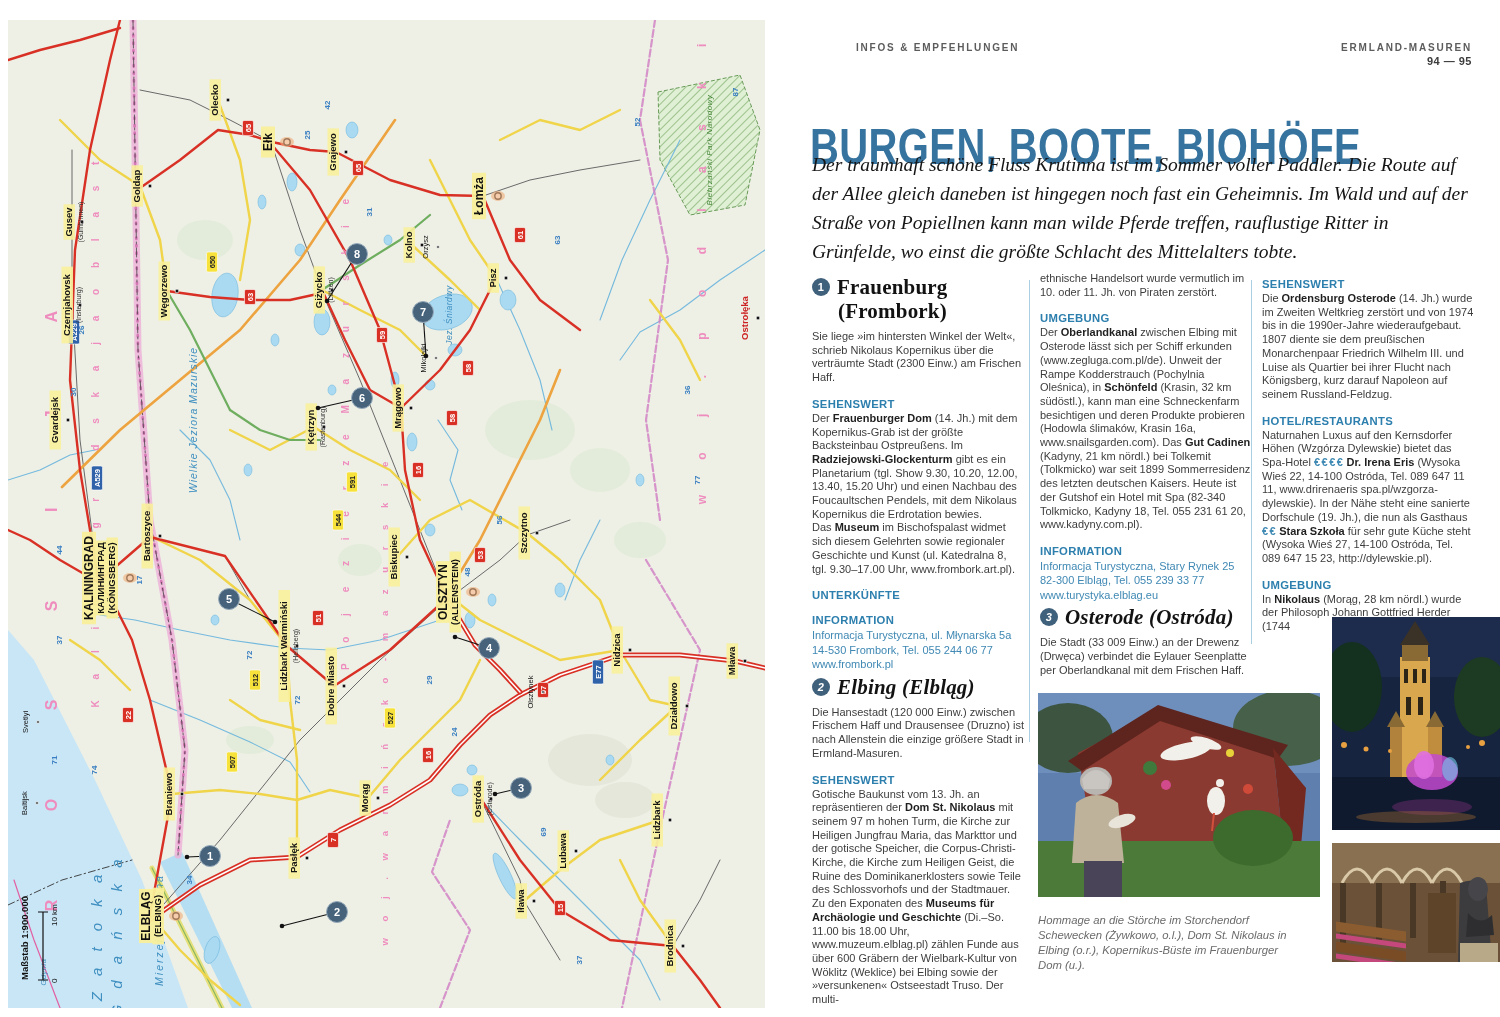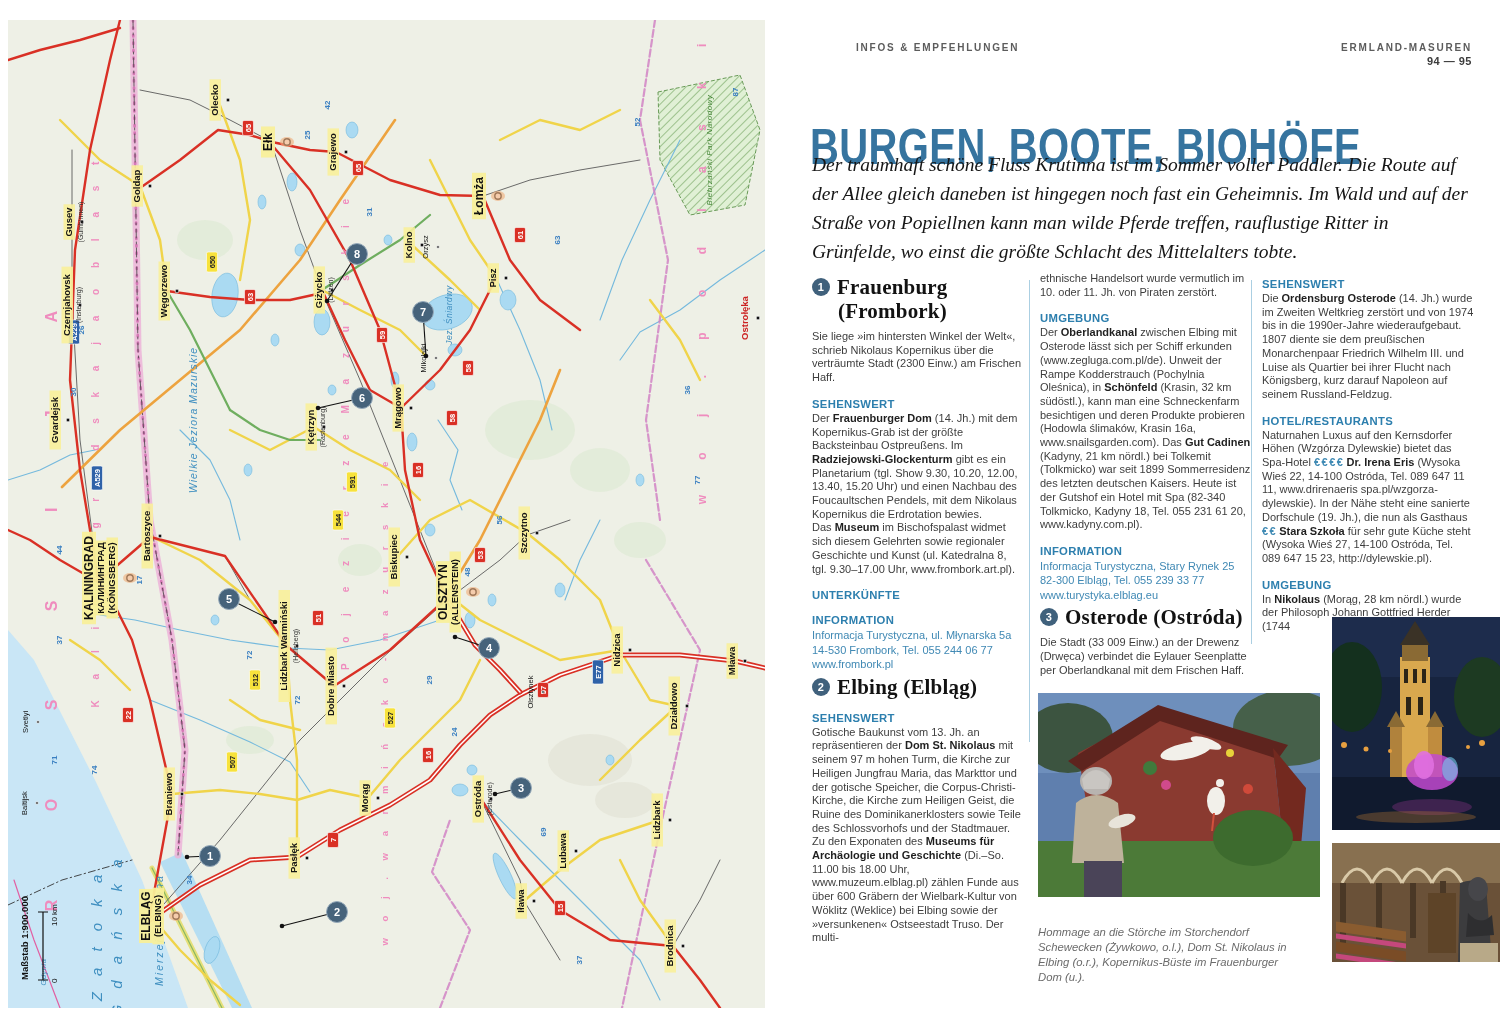--- a/index.html
+++ b/index.html
@@ -29,26 +29,26 @@
   h2.place .ind{padding-left:26px;display:block;}
   .numwrap{display:inline-block;vertical-align:3px;margin-right:7px;}
   .num{display:inline-flex;width:18px;height:18px;border-radius:50%;background:#40617c;color:#fff;
        font-family:"Liberation Sans",sans-serif;font-size:11px;font-weight:bold;
        align-items:center;justify-content:center;}
   .cat{color:#2d7fae;font-weight:bold;font-size:11.3px;letter-spacing:.3px;margin:13px 0 2px 0;}
   .col p{font-size:11px;line-height:13.7px;color:#3d3d3d;margin:0;}
   .b{font-weight:bold;color:#1f1f1f;}
   .euro{color:#3f8ab4;font-weight:bold;letter-spacing:1.5px;margin-right:2px;}
   .blueline{font-size:11px;line-height:14.5px;color:#4089b4;}
-  .mt16{margin-top:16px;}
+  .mt16{margin-top:16px;font-style:italic;}
   
   .photo{position:absolute;overflow:hidden;}
   .photo svg{display:block;}
   .caption{position:absolute;left:1038px;top:913px;width:252px;font-style:italic;
-           font-size:11.3px;line-height:15px;color:#6b6b6b;margin-top:12px;}
+           font-size:11.3px;line-height:15px;color:#6b6b6b;}
 </style>
 </head>
 <body>
 
 <div class="map-wrap">
   <svg id="mapsvg" width="757" height="988" viewBox="8 20 757 988" xmlns="http://www.w3.org/2000/svg">
       <rect x="8" y="20" width="757" height="988" fill="#eef0e6"></rect>
       <ellipse cx="530" cy="430" rx="45" ry="30" fill="#dcead2" opacity="0.6"></ellipse>
       <ellipse cx="600" cy="470" rx="30" ry="22" fill="#dcead2" opacity="0.6"></ellipse>
       <ellipse cx="205" cy="240" rx="28" ry="20" fill="#dcead2" opacity="0.6"></ellipse>
@@ -604,20 +604,21 @@
   <div class="cat">SEHENSWERT</div>
   <p>Der <span class="b">Frauenburger Dom</span> (14. Jh.) mit dem Kopernikus-Grab ist der größte Backsteinbau Ostpreußens. Im <span class="b">Radziejowski-Glockenturm</span> gibt es ein Planetarium (tgl. Show 9.30, 10.20, 12.00, 13.40, 15.20 Uhr) und einen Nachbau des Foucaultschen Pendels, mit dem Nikolaus Kopernikus die Erdrotation bewies.<br>Das <span class="b">Museum</span> im Bischofspalast widmet sich diesem Gelehrten sowie regionaler Geschichte und Kunst (ul. Katedralna 8, tgl. 9.30–17.00 Uhr, www.frombork.art.pl).</p>
   <div class="cat">UNTERKÜNFTE</div>
   <div class="cat">INFORMATION</div>
   <div class="blueline">Informacja Turystyczna, ul. Młynarska 5a</div>
   <div class="blueline">14-530 Frombork, Tel. 055 244 06 77</div>
   <div class="blueline">www.frombork.pl</div>
   <h2 class="place mt16">
     <span class="numwrap"><span class="num">2</span></span><span>Elbing (Elbląg)</span>
   </h2>
+  <p>Die Hansestadt (120 000 Einw.) zwischen Frischem Haff und Drausensee (Druzno) ist nach Allenstein die einzige größere Stadt in Ermland-Masuren.</p>
   <div class="cat">SEHENSWERT</div>
   <p>Gotische Baukunst vom 13. Jh. an repräsentieren der <span class="b">Dom St. Nikolaus</span> mit seinem 97 m hohen Turm, die Kirche zur Heiligen Jungfrau Maria, das Markttor und der gotische Speicher, die Corpus-Christi-Kirche, die Kirche zum Heiligen Geist, die Ruine des Dominikanerklosters sowie Teile des Schlossvorhofs und der Stadtmauer. Zu den Exponaten des <span class="b">Museums für Archäologie und Geschichte</span> (Di.–So. 11.00 bis 18.00 Uhr, www.muzeum.elblag.pl) zählen Funde aus über 600 Gräbern der Wielbark-Kultur von Wöklitz (Weklice) bei Elbing sowie der »versunkenen« Ostseestadt Truso. Der multi-</p>
 </div>
 
 <div class="col col2">
   <p>ethnische Handelsort wurde vermutlich im 10. oder 11. Jh. von Piraten zerstört.</p>
   <div class="cat">UMGEBUNG</div>
   <p>Der <span class="b">Oberlandkanal</span> zwischen Elbing mit Osterode lässt sich per Schiff erkunden (www.zegluga.com.pl/de). Unweit der Rampe Kodderstrauch (Pochylnia Oleśnica), in <span class="b">Schönfeld</span> (Krasin, 32 km südöstl.), kann man eine Schneckenfarm besichtigen und deren Produkte probieren (Hodowla ślimaków, Krasin 16a, www.snailsgarden.com). Das <span class="b">Gut Cadinen</span> (Kadyny, 21 km nördl.) bei Tolkemit (Tolkmicko) war seit 1899 Sommerresidenz des letzten deutschen Kaisers. Heute ist der Gutshof ein Hotel mit Spa (82-340 Tolkmicko, Kadyny 18, Tel. 055 231 61 20, www.kadyny.com.pl).</p>
   <div class="cat">INFORMATION</div>
   <div class="blueline">Informacja Turystyczna, Stary Rynek 25</div>

